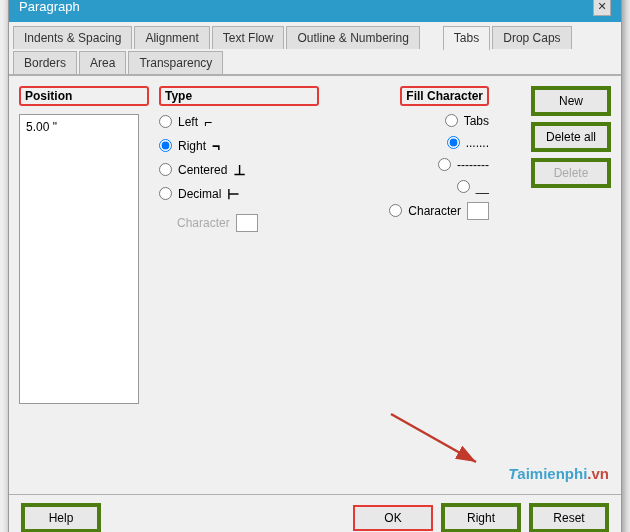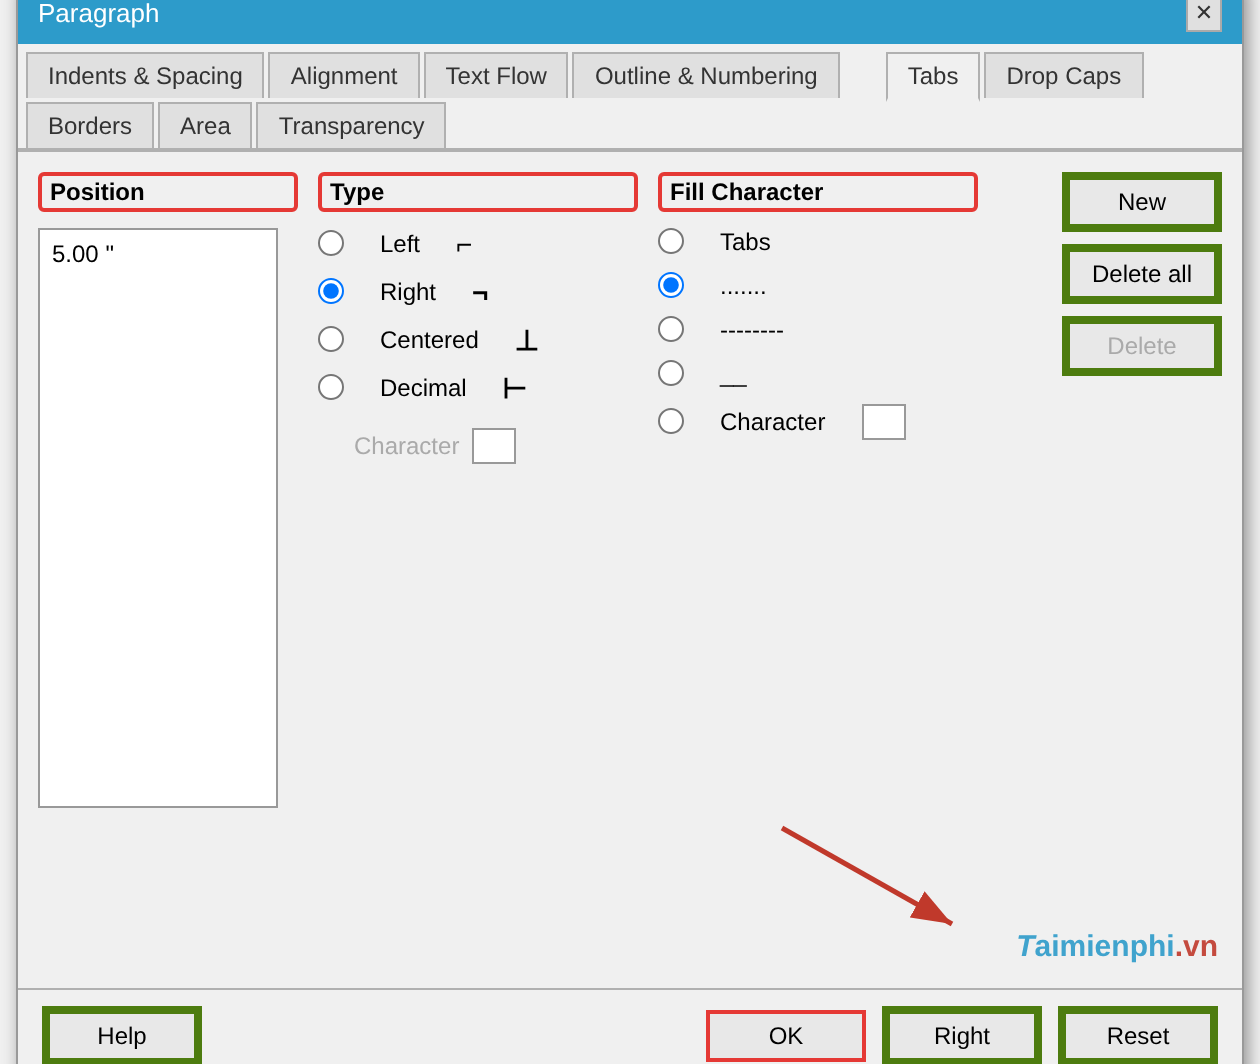--- a/index.html
+++ b/index.html
@@ -120,21 +120,21 @@
       font-size: 12px;
     }
 
     .type-section {
       width: 160px;
     }
 
     .radio-row {
       display: flex;
       align-items: center;
-      gap: 18px;
+      gap: 6px;
       margin-bottom: 4px;
     }
 
     .radio-row input[type="radio"] {
       margin: 0;
       cursor: pointer;
     }
 
     .radio-row label {
       font-size: 12px;
@@ -162,20 +162,21 @@
       border: 1px solid #999;
       background: white;
       font-size: 11px;
       display: flex;
       align-items: center;
       justify-content: center;
     }
 
     .fill-section {
       width: 160px;
+      align-items: flex-end;
     }
 
     .right-buttons {
       display: flex;
       flex-direction: column;
       gap: 6px;
       margin-left: auto;
     }
 
     .btn {

